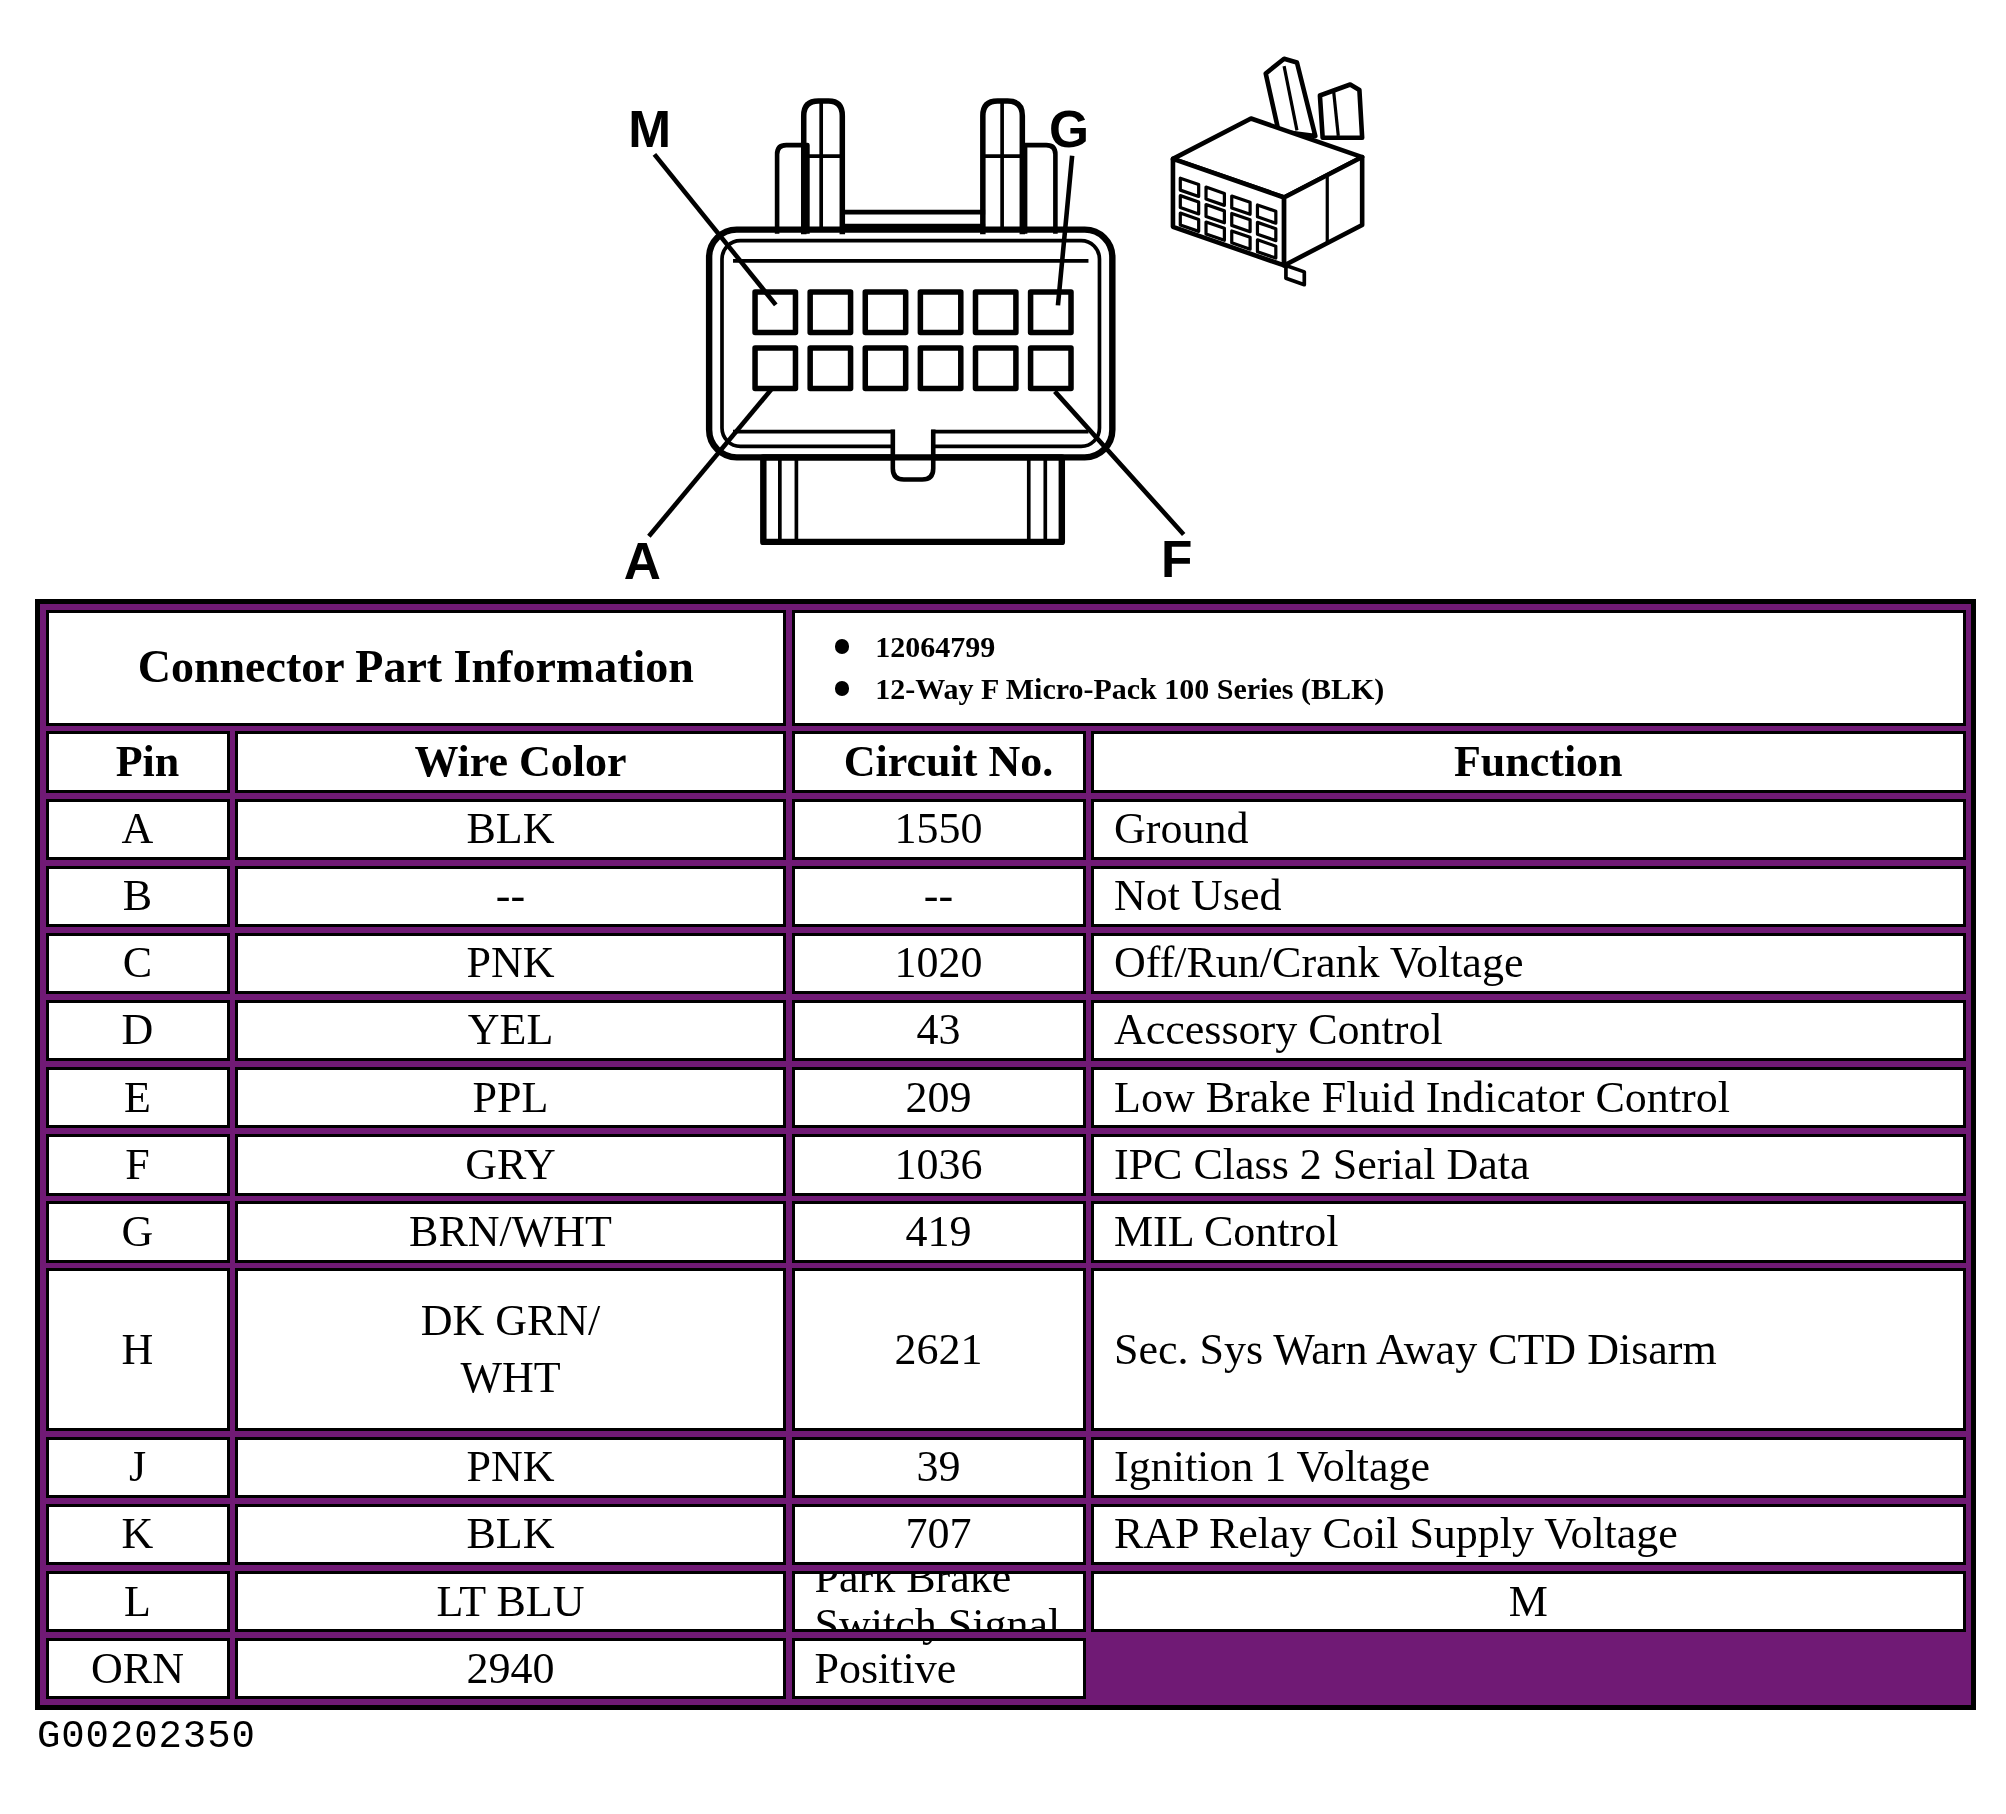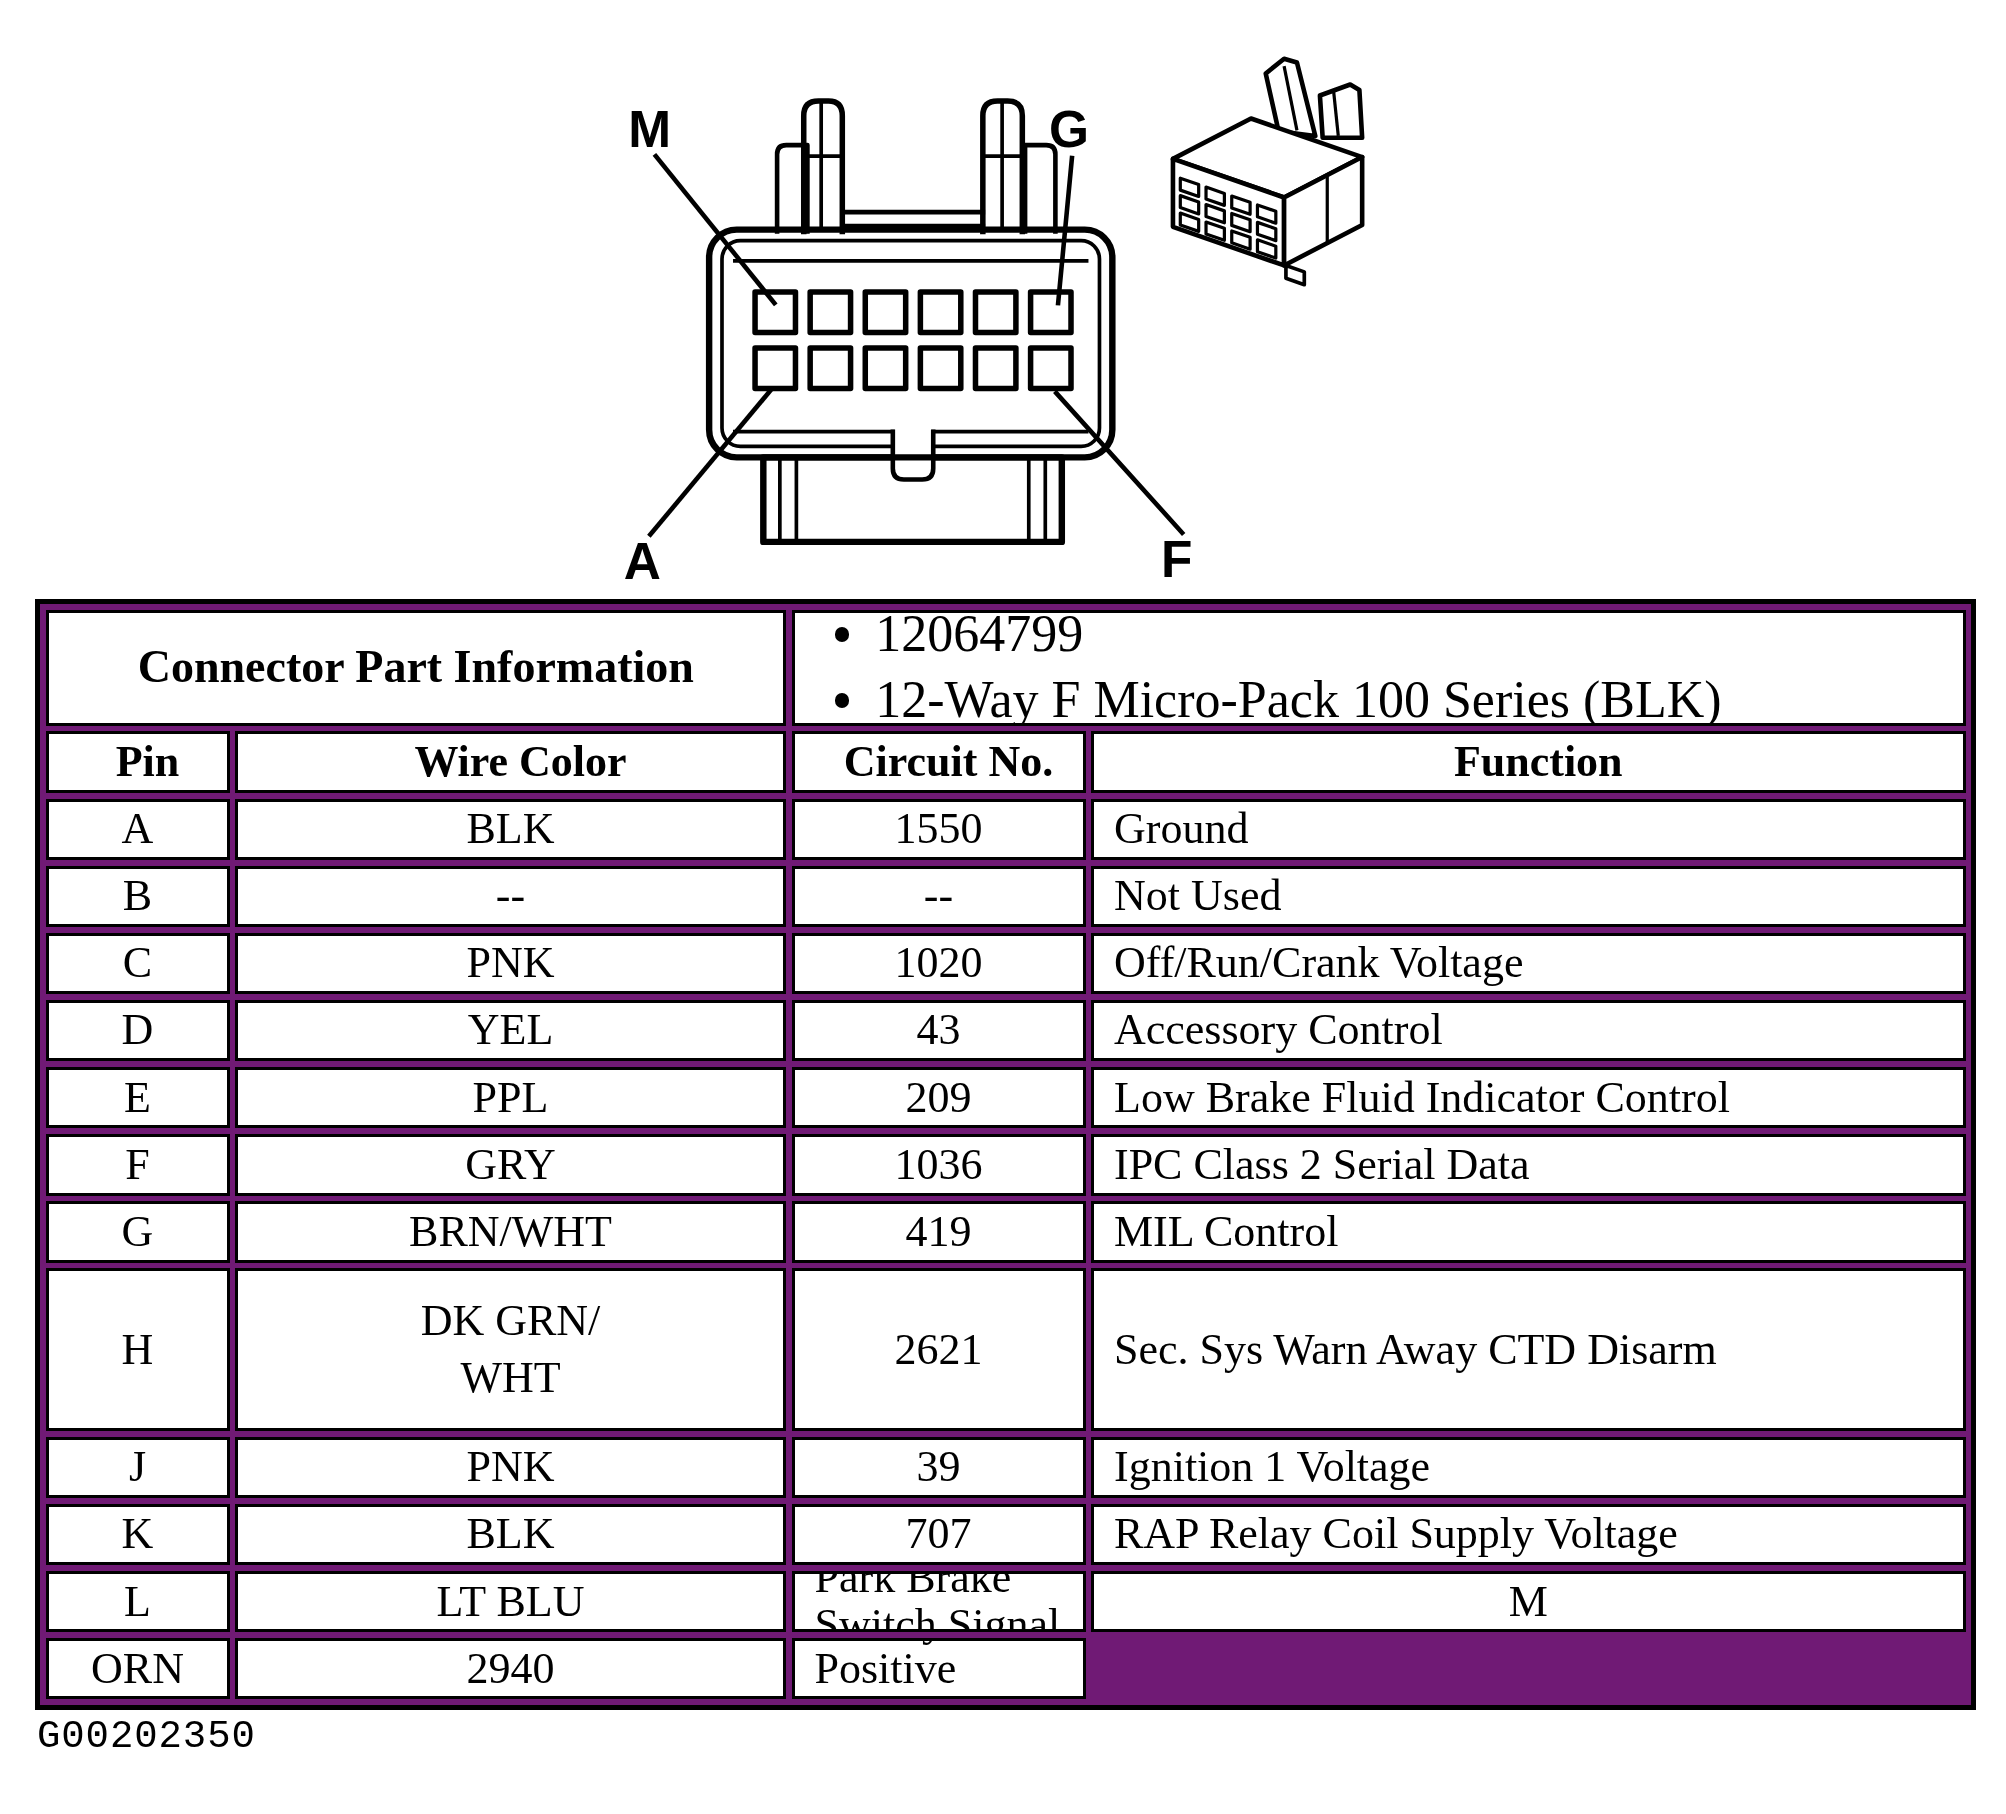--- a/index.html
+++ b/index.html
@@ -63,22 +63,22 @@
     flex-direction: column;
     align-items: flex-start;
     justify-content: center;
     gap: 11px;
     padding-left: 40px;
   }
   .hdr { grid-row: 2; padding-left: 20px; }
   .bullet-item {
     display: flex;
     align-items: center;
-    font-weight: 400;
-    font-size: 52px;
+    font-weight: 700;
+    font-size: 30px;
     text-align: center;
   }
   .bullet-dot {
     width: 14.7px; height: 14.7px;
     border-radius: 50%;
     background: #000;
     margin-right: 26px;
     flex: 0 0 auto;
   }
   .wire-multi {

